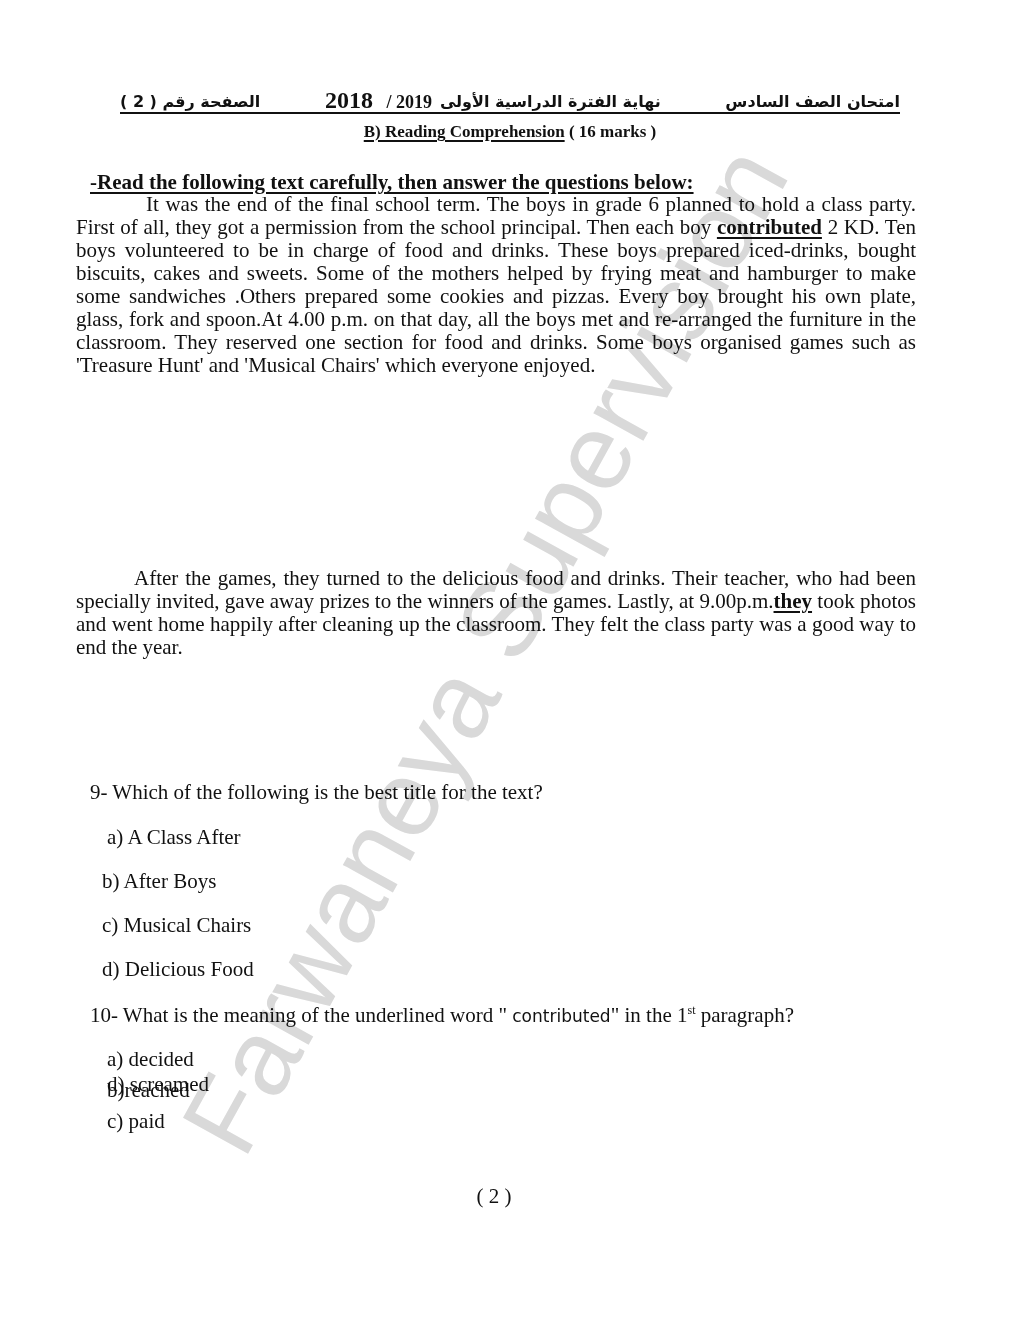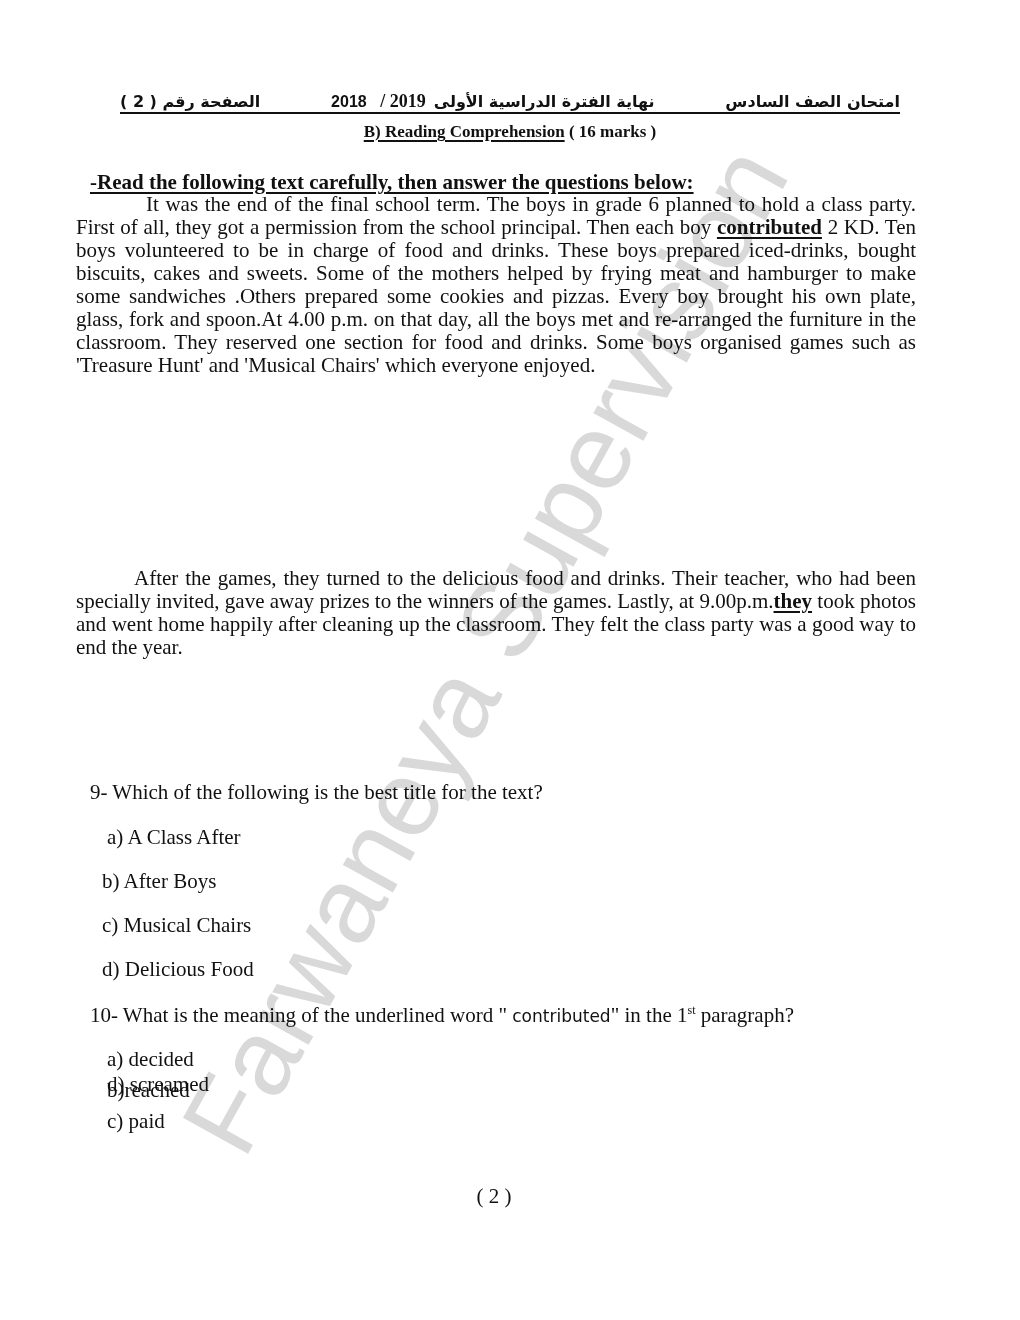--- a/index.html
+++ b/index.html
@@ -57,21 +57,21 @@
     font-family: "DejaVu Sans", "Liberation Sans", sans-serif;
     font-weight: bold;
     font-size: 16px;
     display: flex;
     align-items: flex-end;
     justify-content: space-between;
   }
   .header-line span { white-space: nowrap; line-height: 20px; }
   .hdr-right { }
   .hdr-mid { display: flex; align-items: flex-end; gap: 8px; }
-  .hdr-year-bold { font-size: 16px; font-weight: bold; font-family: Liberation Sans, sans-serif; }
+  .hdr-year-bold { font-size: 24px; font-weight: bold; font-family: Liberation Serif, serif; }
   .hdr-year { font-family: "Liberation Serif", serif; font-size: 18px; font-weight: bold; direction: ltr; unicode-bidi: embed; }
   .hdr-left { }
 
   .section-title {
     left: 0; width: 1020px; top: 122px;
     text-align: center;
     font-size: 17px;
     font-weight: bold;
     font-family: "Liberation Serif", serif;
   }

